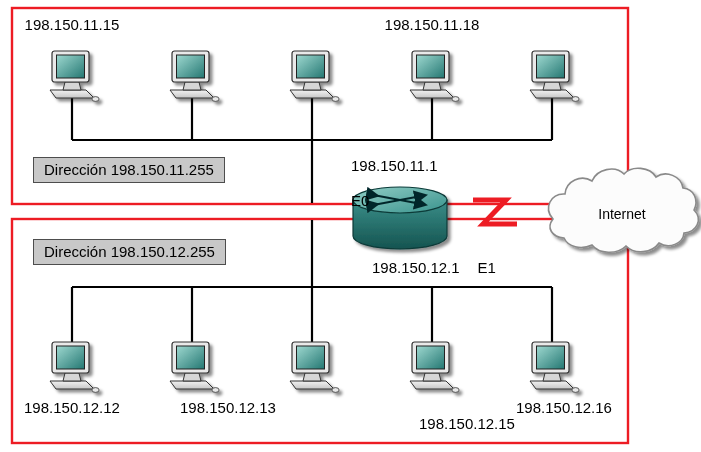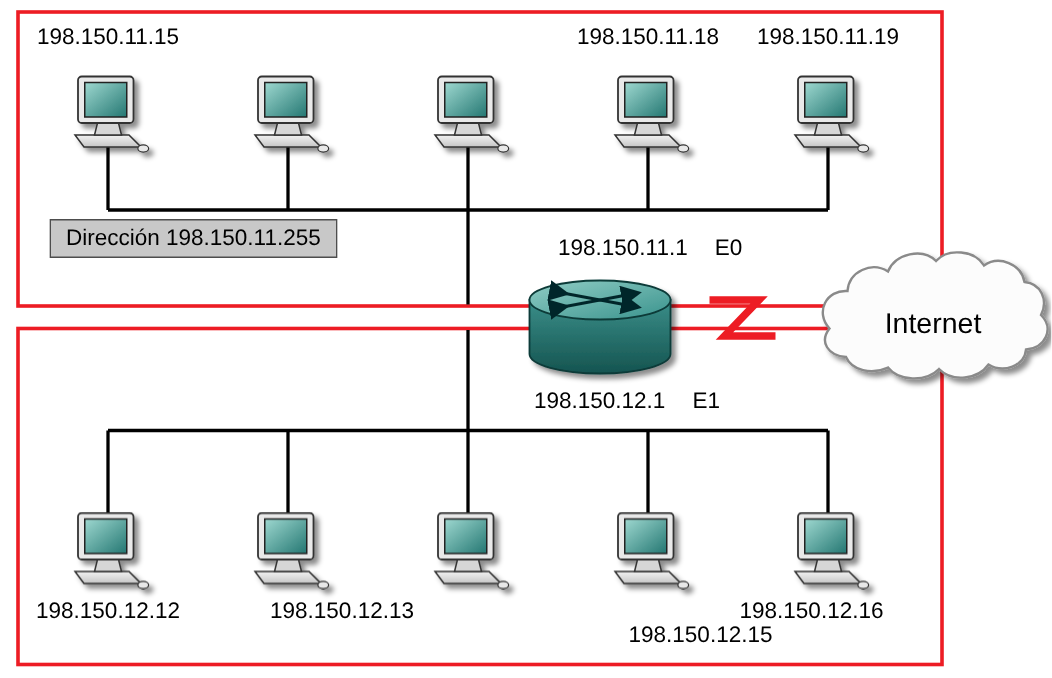--- a/index.html
+++ b/index.html
@@ -31,21 +31,21 @@
     position: absolute;
     font-size: 15px;
     background: var(--label-background, #c8c8c8);
     border: 1px solid var(--label-border, #4d4d4d);
     padding: 3px 10px 4px 10px;
     white-space: nowrap;
   }
   .cloud-label {
     position: absolute;
     transform: translateX(-50%);
-    font-size: 19px;
+    font-size: 14px;
     white-space: nowrap;
   }
 </style>
 </head>
 <body>
 
 <div class="stage">
 
   <svg class="diagram" width="701" height="452" viewBox="0 0 701 452">
     <defs>
@@ -137,33 +137,33 @@
       <use href="#pc" x="44" y="341"></use>
       <use href="#pc" x="164" y="341"></use>
       <use href="#pc" x="284" y="341"></use>
       <use href="#pc" x="404" y="341"></use>
       <use href="#pc" x="524" y="341"></use>
     </g>
   </svg>
 
   <div class="host-label" style="left:72px;  top:16px;">198.150.11.15</div>
   <div class="host-label" style="left:432px; top:16px;">198.150.11.18</div>
-  <div class="host-label" style="left:552px; top:16px;">198.150.11.19</div>
 
-  <div class="bcast-box" style="left:33px; top:146px;">Dirección 198.150.11.255</div>
+  <div class="bcast-box" style="left:33px; top:157px;">Dirección 198.150.11.255</div>
+  <div class="bcast-box" style="left:33px; top:239px;">Dirección 198.150.12.255</div>
 
-  <div class="iface-label" style="left:372px; top:157px;">
+  <div class="iface-label" style="left:351px; top:157px;flex-direction:column;">
     <span>198.150.11.1</span>
     <span>E0</span>
   </div>
-  <div class="iface-label" style="left:356px; top:259px;">
+  <div class="iface-label" style="left:372px; top:259px;">
     <span>198.150.12.1</span>
     <span>E1</span>
   </div>
 
   <div class="cloud-label" style="left:622px; top:206px;">Internet</div>
 
   <div class="host-label" style="left:72px;  top:399px;">198.150.12.12</div>
   <div class="host-label" style="left:192px; top:399px;margin-left:36px;">198.150.12.13</div>
   <div class="host-label" style="left:432px; top:415px;margin-left:35px;">198.150.12.15</div>
-  <div class="host-label" style="left:541px; top:399px;">198.150.12.16</div>
+  <div class="host-label" style="left:564px; top:399px;">198.150.12.16</div>
 
 </div>
 
 </body></html>

